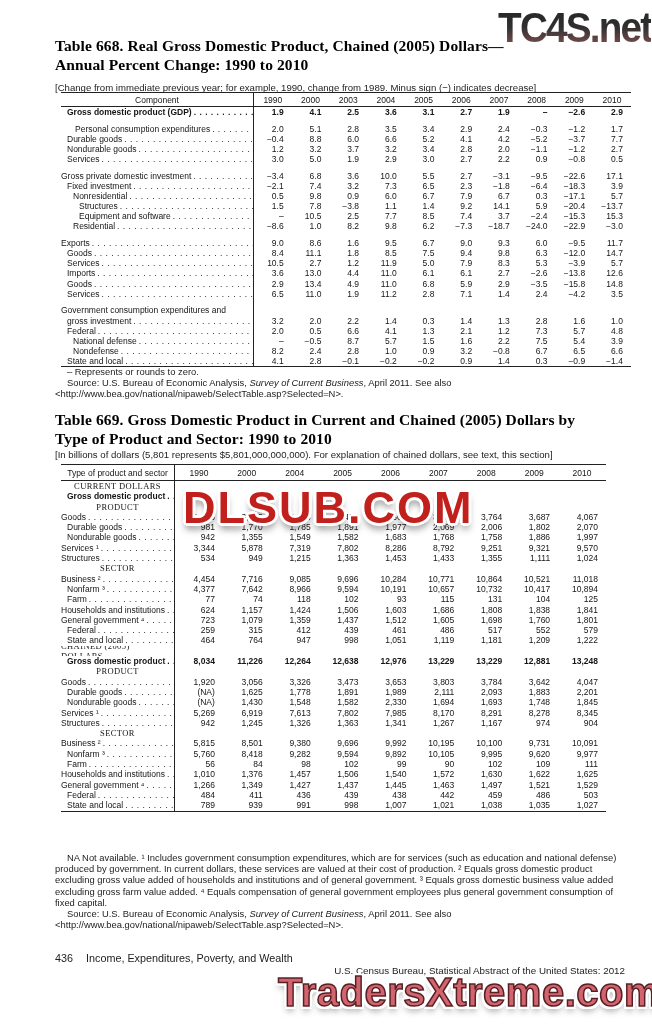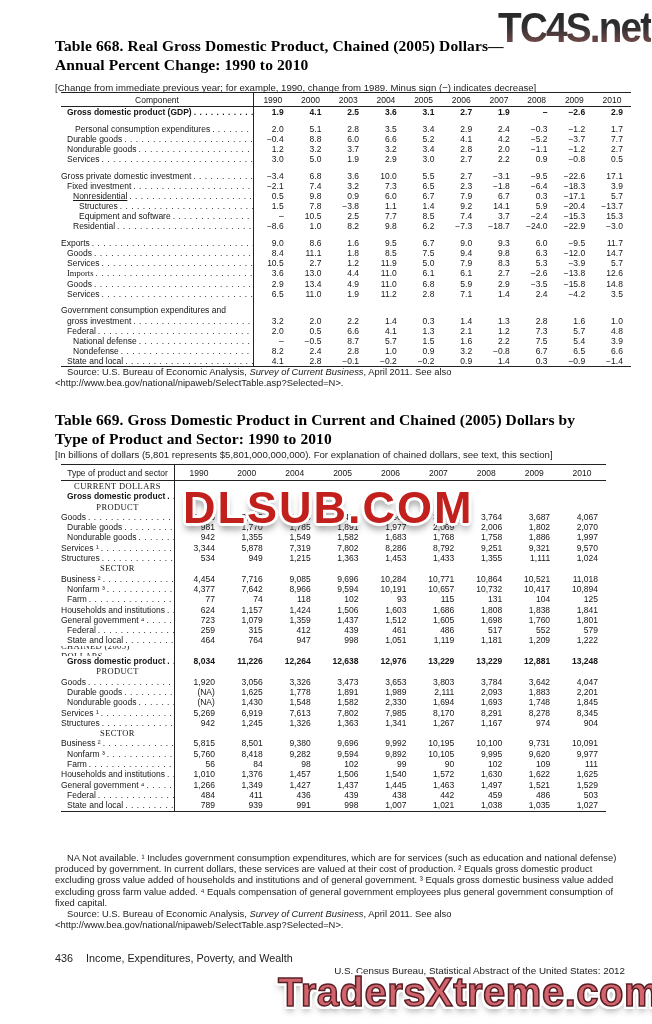--- a/index.html
+++ b/index.html
@@ -246,21 +246,21 @@
         <div class="vcell">6.5</div>
         <div class="vcell">2.3</div>
         <div class="vcell">−1.8</div>
         <div class="vcell">−6.4</div>
         <div class="vcell">−18.3</div>
         <div class="vcell">3.9</div>
       </div>
     </div>
     <div class="row ">
       <div class="stub">
-        <div class="lab" style="padding-left: 12px; text-decoration: underline;">Nonresidential</div>
+        <div class="lab" style="padding-left: 12px;">Nonresidential</div>
         <div class="leader">. . . . . . . . . . . . . . . . . . . . . . . . . . . . . . . . . . . . . . . . . . . . . . . . . . . . . . . . . . . . . . . . . . . . . . </div>
       </div>
       <div class="vals">
         <div class="vcell">0.5</div>
         <div class="vcell">9.8</div>
         <div class="vcell">0.9</div>
         <div class="vcell">6.0</div>
         <div class="vcell">6.7</div>
         <div class="vcell">7.9</div>
         <div class="vcell">6.7</div>
@@ -387,21 +387,21 @@
         <div class="vcell">5.0</div>
         <div class="vcell">7.9</div>
         <div class="vcell">8.3</div>
         <div class="vcell">5.3</div>
         <div class="vcell">−3.9</div>
         <div class="vcell">5.7</div>
       </div>
     </div>
     <div class="row ">
       <div class="stub">
-        <div class="lab" style="padding-left: 6px; font-family: Liberation Serif, serif;">Imports</div>
+        <div class="lab" style="padding-left: 6px;">Imports</div>
         <div class="leader">. . . . . . . . . . . . . . . . . . . . . . . . . . . . . . . . . . . . . . . . . . . . . . . . . . . . . . . . . . . . . . . . . . . . . . </div>
       </div>
       <div class="vals">
         <div class="vcell">3.6</div>
         <div class="vcell">13.0</div>
         <div class="vcell">4.4</div>
         <div class="vcell">11.0</div>
         <div class="vcell">6.1</div>
         <div class="vcell">6.1</div>
         <div class="vcell">2.7</div>
@@ -564,20 +564,21 @@
         <div class="vcell">0.9</div>
         <div class="vcell">1.4</div>
         <div class="vcell">0.3</div>
         <div class="vcell">−0.9</div>
         <div class="vcell">−1.4</div>
       </div>
     </div>
   </div>
 
 <div class="abs note-block" id="notes668">
+  <p>– Represents or rounds to zero.</p>
   <p><span>Source: U.S. Bureau of Economic Analysis, </span><i>Survey of Current Business</i><span>, April 2011. See also &lt;http://www.bea.gov/national/nipaweb/SelectTable.asp?Selected=N&gt;.</span></p>
 </div>
 
 <div class="abs tbl-title" id="t669-title">Table 669. Gross Domestic Product in Current and Chained (2005) Dollars by Type of Product and Sector: 1990 to 2010</div>
 <div class="abs bracket-note" id="t669-note">[In billions of dollars (5,801 represents $5,801,000,000,000). For explanation of chained dollars, see text, this section]</div>
 <div class="abs tbl" id="table669">
     <div class="hrow">
       <div class="stub">Type of product and sector</div>
       <div class="vals">
         <div class="ycell">1990</div>

